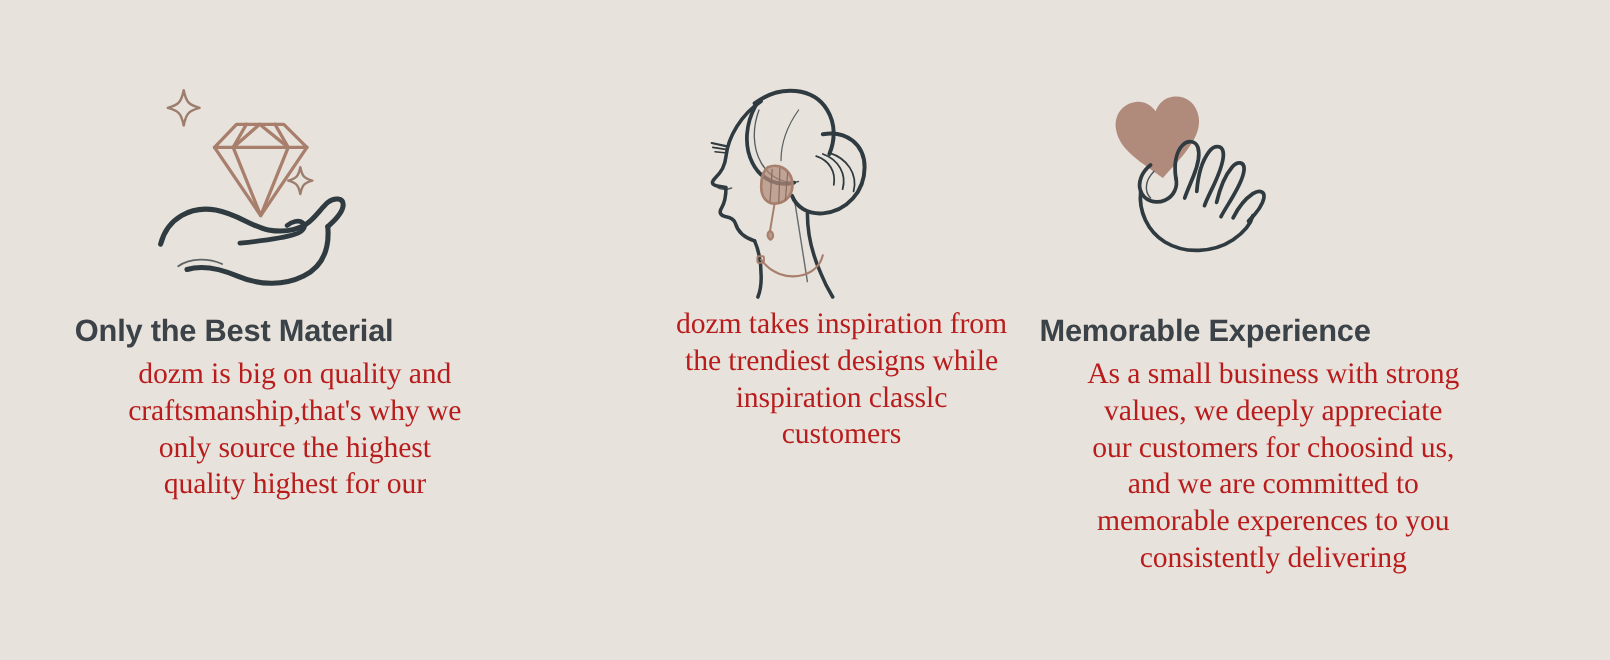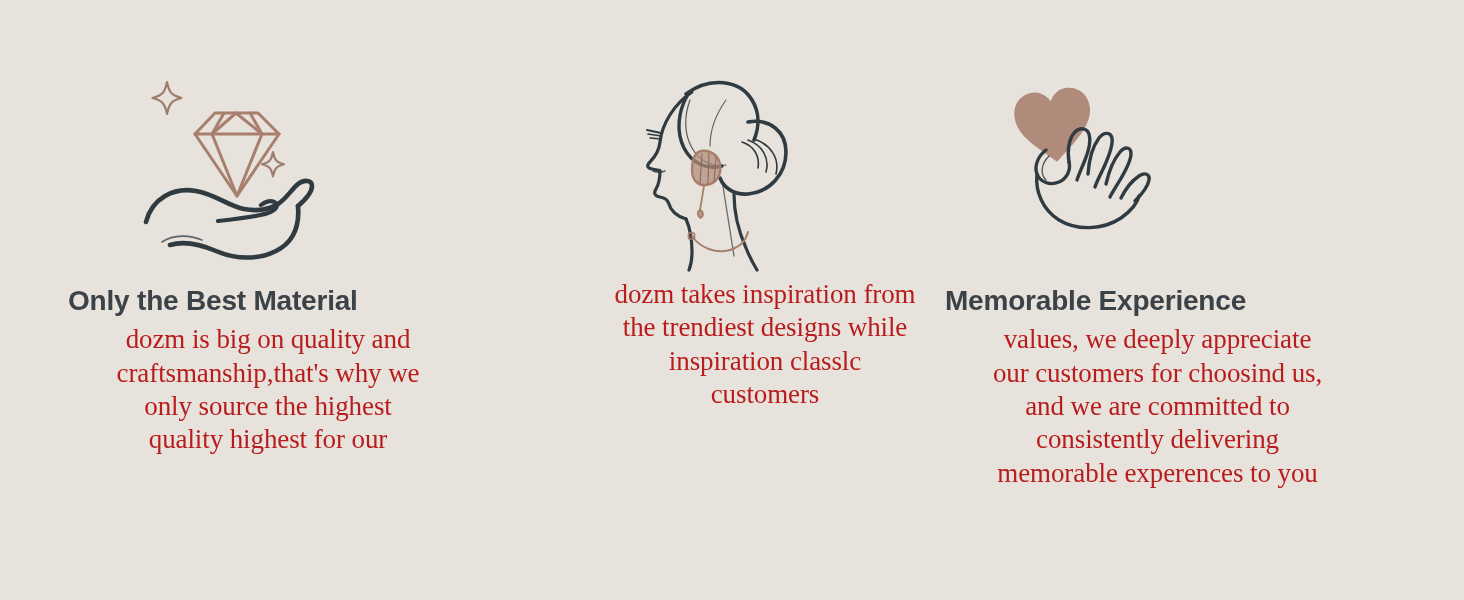--- a/index.html
+++ b/index.html
@@ -229,22 +229,23 @@
             <path d="M32 104 C30 122 38 140 54 150 C72 161 98 160 116 148 C126 141 132 134 134 126"></path>
           </g>
 
           <g fill="none" stroke="#2f3b40" stroke-width="1.3" stroke-linecap="round" opacity="0.85">
             <path d="M44 86 C36 94 35 104 41 110"></path>
           </g>
         </svg>
       </div>
       <h3 class="feature-title">Memorable Experience</h3>
       <p class="feature-body">
+        <span class="ln">As a small business with strong</span>
         <span class="ln">values, we deeply appreciate</span>
         <span class="ln">our customers for choosind us,</span>
         <span class="ln">and we are committed to</span>
+        <span class="ln">memorable experences to you</span>
         <span class="ln">consistently delivering</span>
-        <span class="ln">memorable experences to you</span>
       </p>
     </div>
 
   </div>
 </div>
 
 </body></html>

